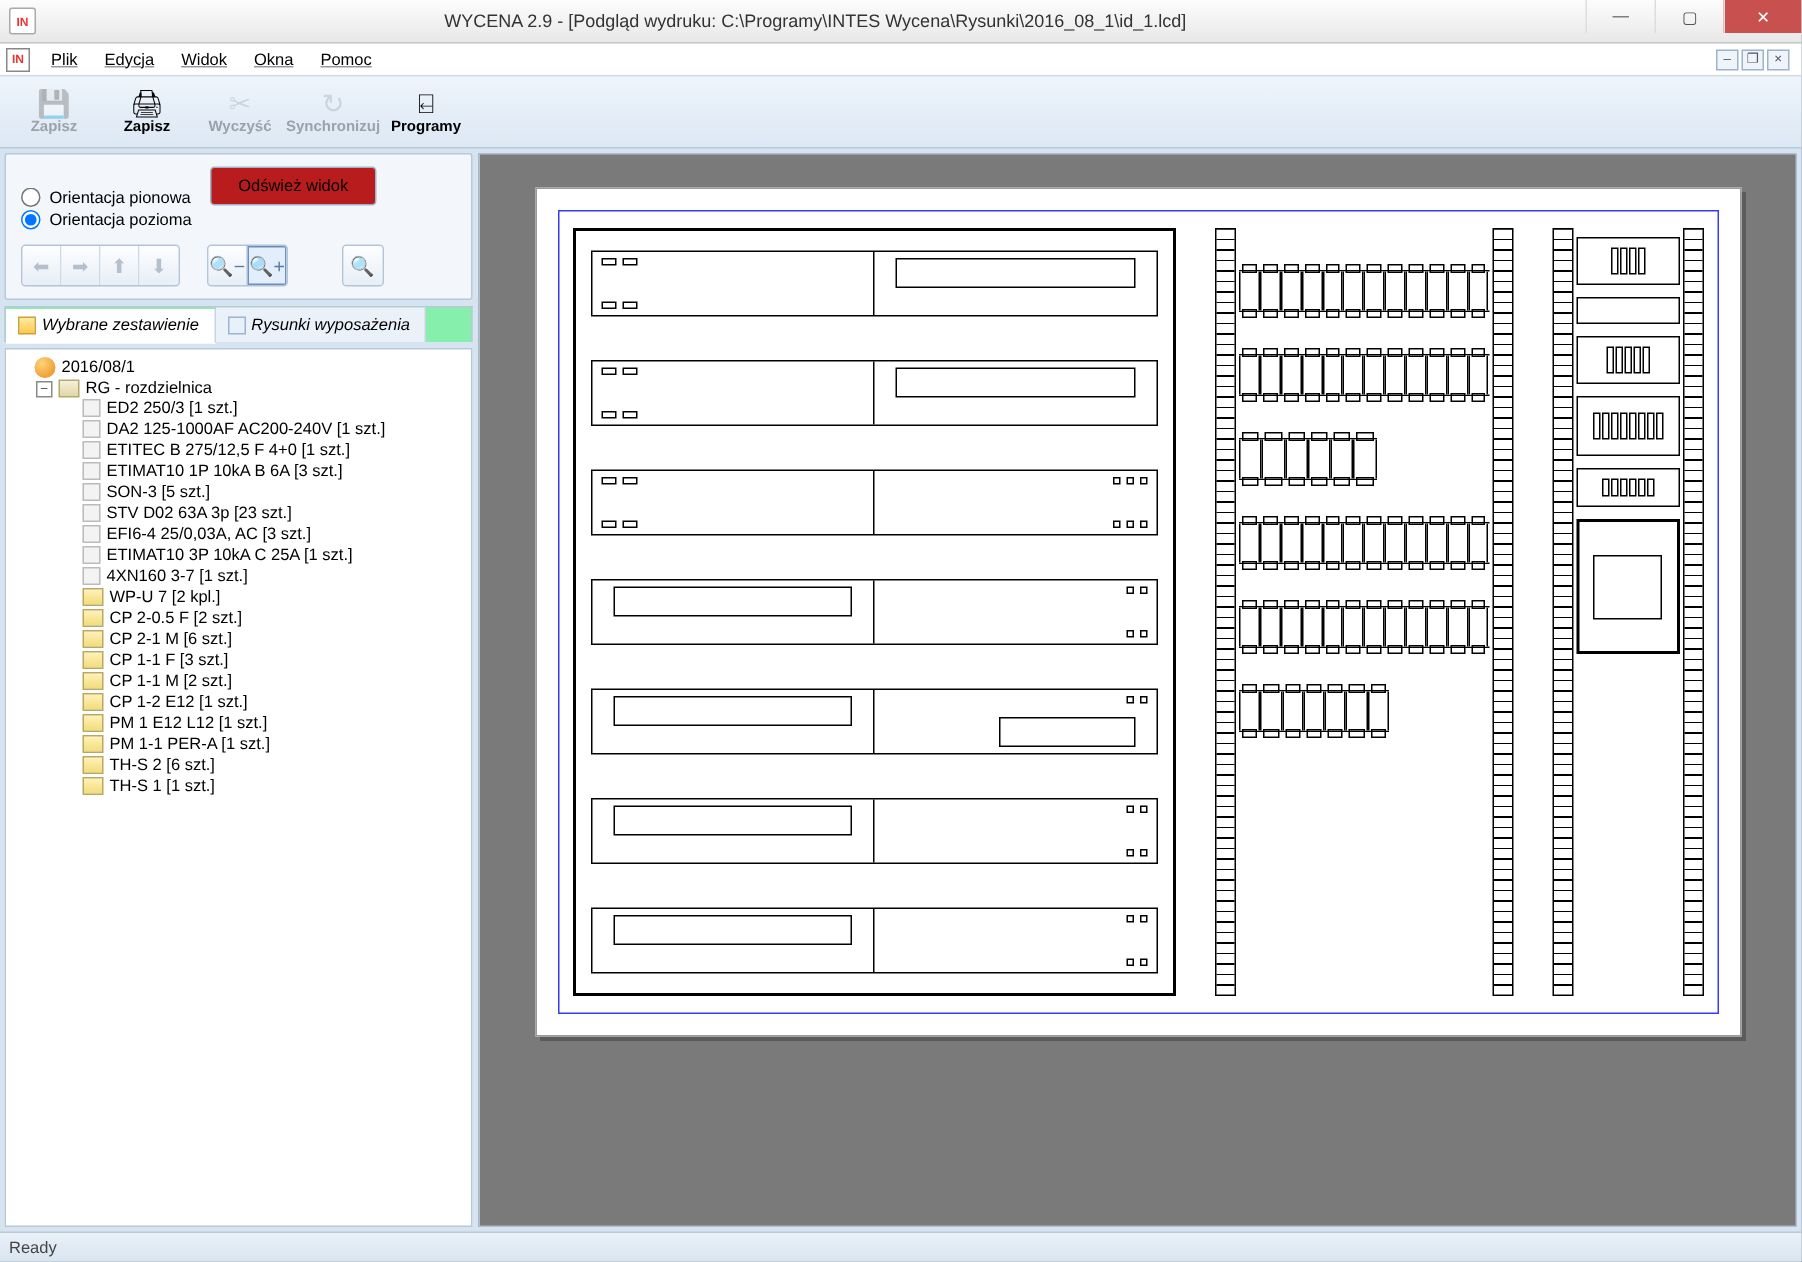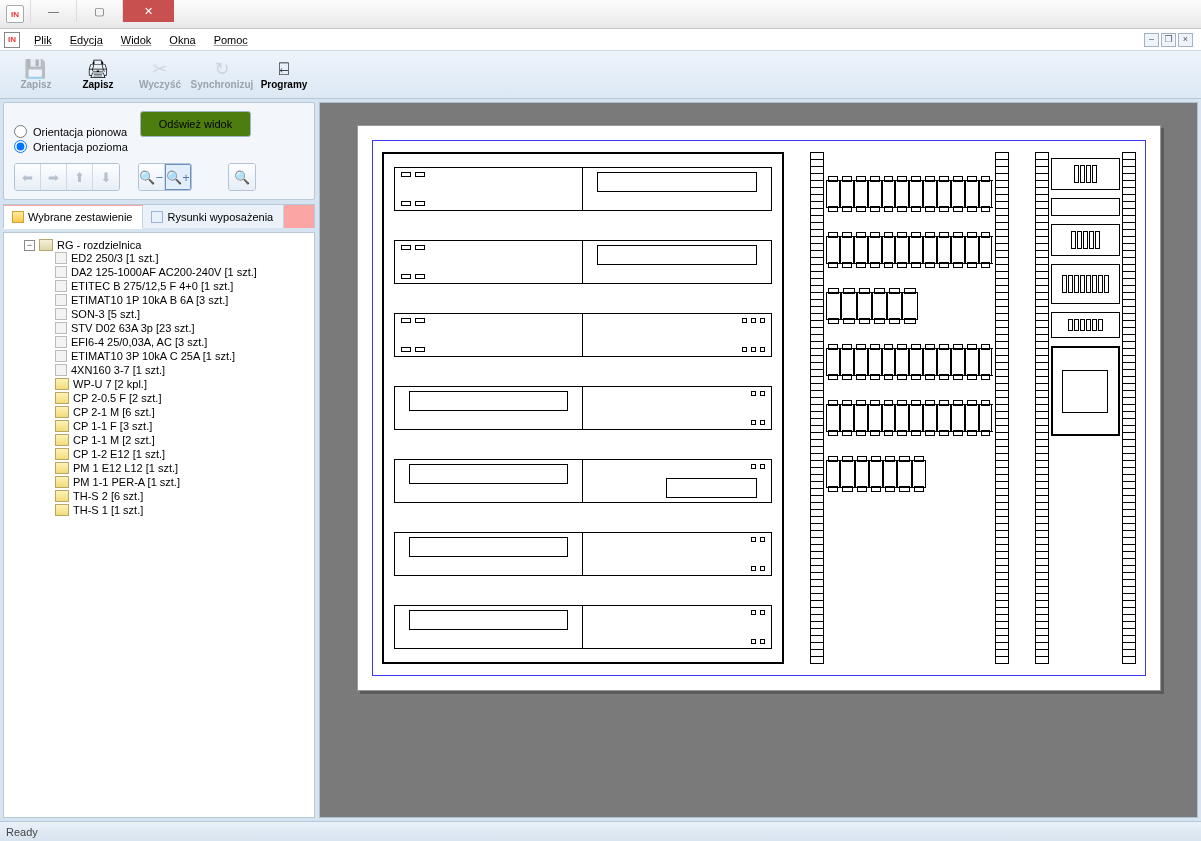--- a/index.html
+++ b/index.html
@@ -76,37 +76,38 @@
     background:#f3f7fb; border:1px solid #b9c8d7; border-radius:2px;
   }
   .orient-panel {
     padding: 8px 10px 8px 10px; display:flex; flex-direction:column; gap:10px;
   }
   .orient-row { display:flex; align-items:flex-start; gap:12px; }
   .orient-group { display:flex; flex-direction:column; gap:2px; margin-top:14px;}
   .radio { display:flex; align-items:center; gap:6px; font-size:11px; }
   .radio input { margin:0; }
   .refresh-btn {
-    padding: 6px 18px; border:1px solid #9fb4c9; background:#4d7c0f;
+    padding: 6px 18px; border:1px solid #9fb4c9; background:#b91c1c;
     border-radius:3px; font-size:11px;
   }
   .nav-row { display:flex; gap:4px; }
   .nav-group { display:flex; border:1px solid #b3c4d6; border-radius:3px; overflow:hidden;}
   .nav-btn {
     width:26px; height:26px; background:linear-gradient(#fdfeff,#e7eef6);
     display:flex; align-items:center; justify-content:center;
     border-right:1px solid #cdd9e5; font-size:13px; color:#5a7ca4;
   }
   .nav-btn:last-child{ border-right:none;}
   .nav-btn.disabled { color:#b5c0cc; }
   .nav-btn.active { border:1px solid #6b8fbf; background:#e3eefc; }
   
   .tabstrip {
-    display:flex; background:#fca5a5; border:1px solid #b9c8d7;
+    display:flex; background:#86efac; border:1px solid #b9c8d7;
     border-bottom:none;
+    font-style:italic;
   }
   .tab {
     display:flex; align-items:center; gap:4px; padding:5px 10px 5px 8px;
     border-right:1px solid #c8d4e1; font-size:11px; background:#eaf1f8;
     cursor:default;
   }
   .tab.active { background:#fff; border-bottom:1px solid #fff; position:relative; top:1px;}
   .tab .ticon { width:12px; height:12px; display:inline-block;}
   .tree-container {
     flex:1; background:#fff; border:1px solid #b9c8d7; overflow:auto;
@@ -237,20 +238,21 @@
     height:20px; background:linear-gradient(#eaf1f8,#d8e4f0);
     border-top:1px solid #b9c8d7; display:flex; align-items:center;
     padding:0 6px; font-size:11px; color:#444;
   }
 </style>
 </head>
 <body>
 
 <div class="titlebar">
   <div class="app-icon">IN</div>
+  <div class="title">WYCENA 2.9 - [Podgląd wydruku: C:\Programy\INTES Wycena\Rysunki\2016_08_1\id_1.lcd]</div>
   <div class="win-controls">
     <div class="win-btn min">—</div>
     <div class="win-btn max">▢</div>
     <div class="win-btn close">✕</div>
   </div>
 </div>
 
 <div class="menubar">
   <div class="sys-icon">IN</div>
   <div class="menu-item"><span>Plik</span></div>
@@ -333,20 +335,25 @@
       <div class="tab">
         <span class="ticon" style="background:#e8f0fa;border:1px solid #9cb4d2;"></span>
         <span>Rysunki wyposażenia</span>
       </div>
     </div>
 
     <div class="tree-container">
       <div class="tree" id="tree-root">
           <ul>
             <li>
+              <div class="node">
+                <span class="spacer"></span>
+                <span class="root-icon"></span>
+                <span class="nlabel">2016/08/1</span>
+              </div>
               <ul>
                 <li>
                   <div class="node">
                     <span class="toggle">−</span>
                     <span class="box-icon"></span>
                     <span class="nlabel">RG - rozdzielnica</span>
                   </div>
                   <ul>
                     <li>
                       <div class="node">

